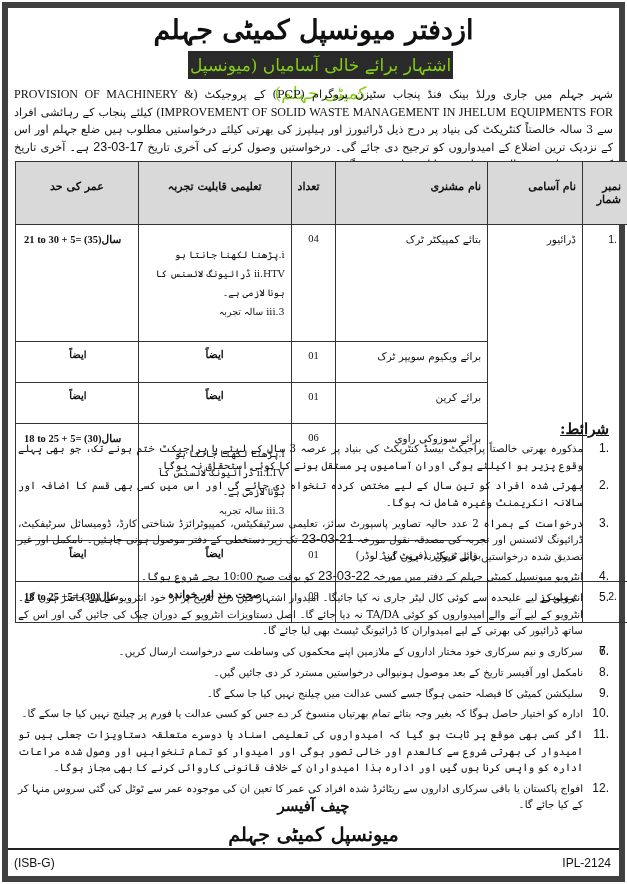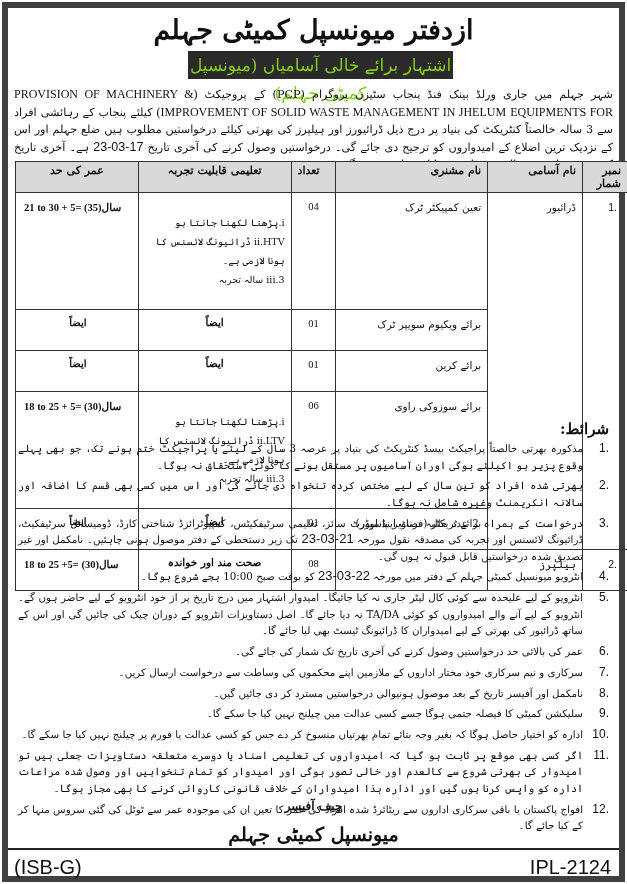--- a/index.html
+++ b/index.html
@@ -7,46 +7,46 @@
   body { font-family: "DejaVu Sans", sans-serif; color: #111; position: relative; }
   .ad { position: absolute; left: 2px; top: 2px; width: 623px; height: 880px; border: 6px solid #404040; background: #fff; }
   .title { position: absolute; top: 6px; left: 0; right: 0; text-align: center; direction: rtl; font-family: "DejaVu Serif", serif; font-weight: bold; font-size: 27px; letter-spacing: 0.5px; }
   .banner { position: absolute; top: 43px; left: 180px; width: 265px; height: 28px; background: #2a2a2a; color: #84cc16; text-align: center; direction: rtl; font-family: "DejaVu Serif", serif; font-size: 17px; line-height: 28px; }
   .intro { position: absolute; top: 78px; left: 6px; right: 6px; direction: rtl; text-align: justify; font-family: "DejaVu Serif", serif; font-size: 11.2px; line-height: 17.5px; }
   .intro .en { font-family: "Liberation Serif", serif; font-size: 12px; unicode-bidi: embed; }
   .intro .num { font-family: "Liberation Sans", sans-serif; font-size: 12.5px; }
 
   table.posts { position: absolute; top: 153px; left: 7px; width: 613px; border-collapse: collapse; direction: rtl; font-family: "DejaVu Serif", serif; }
   table.posts th, table.posts td { border: 1px solid #333; vertical-align: top; }
-  table.posts th { background: #d9d9d9; font-size: 11px; font-weight: bold; height: 22px; padding: 2px 6px; text-align: right; }
+  table.posts th { background: #d9d9d9; font-size: 11px; font-weight: bold; height: 22px; padding: 18px 6px; text-align: right; }
   table.posts th.c-qual, table.posts th.c-age { text-align: center; }
   table.posts th.c-count { text-align: left; }
   table.posts td { font-size: 10.5px; padding: 20px 6px; text-align: right; }
   td.c-sno { width: 45px; font-family: "Liberation Sans", sans-serif; font-size: 13px; padding-right: 10px !important; padding-top: 8px !important; }
   td.c-post { width: 95px; padding-top: 8px !important; }
   td.c-mach { width: 152px; padding-top: 8px !important; }
   td.c-count { width: 45px; text-align: center !important; font-family: "Liberation Serif", serif; font-size: 14px; padding-top: 8px !important; }
   td.c-qual { width: 153px; }
   td.c-age { width: 123px; text-align: left !important; direction: ltr; font-family: "Liberation Serif", serif; font-size: 14px; font-weight: bold; padding-left: 8px !important; padding-top: 8px !important; }
   td.c-qual .line { display: block; line-height: 19px; font-size: 9.5px; }
   td.ditto { text-align: center !important; font-weight: bold; font-size: 10px; vertical-align: middle !important; padding-top: 4px !important; }
   td.c-age.ditto { direction: rtl; font-family: "DejaVu Serif", serif; font-size: 10px; text-align: center !important; }
   .age-unit { font-family: "DejaVu Serif", serif; }
 
-  .cond-head { position: absolute; top: 412px; right: 10px; direction: rtl; font-family: "DejaVu Serif", serif; font-weight: bold; font-size: 15px; }
+  .cond-head { position: absolute; top: 412px; right: 10px; direction: rtl; font-family: "DejaVu Serif", serif; font-weight: bold; font-size: 15px; text-decoration: underline; }
   .conds { position: absolute; top: 432px; left: 10px; right: 10px; direction: rtl; font-family: "DejaVu Serif", serif; font-size: 10.3px; list-style: none; }
   .conds li { position: relative; padding-right: 26px; line-height: 16.5px; margin-bottom: 4.3px; text-align: justify; }
   .conds li .n { position: absolute; right: 0; top: 0; font-family: "Liberation Sans", sans-serif; font-size: 12px; direction: ltr; }
   .conds li .d { font-family: "Liberation Sans", sans-serif; font-size: 13px; }
 
   .sign { position: absolute; top: 785px; left: 0; right: 0; text-align: center; direction: rtl; font-family: "DejaVu Serif", serif; font-weight: bold; }
-  .sign .t1 { display: block; font-size: 12px; line-height: 26px; }
+  .sign .t1 { display: block; font-size: 15px; line-height: 26px; }
   .sign .t2 { display: block; font-size: 19px; line-height: 30px; }
 
-  .footer { position: absolute; left: 0; right: 0; bottom: 0; height: 28px; border-top: 2px solid #222; font-family: "Liberation Sans", sans-serif; font-size: 20px; }
+  .footer { position: absolute; left: 0; right: 0; bottom: 0; height: 28px; border-top: 2px solid #222; font-family: "Liberation Sans", sans-serif; font-size: 12px; }
   .footer .l { position: absolute; left: 6px; top: 6px; }
   .footer .r { position: absolute; right: 8px; top: 6px; }
 </style>
 </head>
 <body>
 
 <div class="ad">
 
   <div class="title">ازدفتر میونسپل کمیٹی جہلم</div>
   <div class="banner">اشتہار برائے خالی آسامیاں (میونسپل کمیٹی جہلم)</div>
@@ -68,21 +68,21 @@
         <th class="c-mach">نام مشنری</th>
         <th class="c-count">تعداد</th>
         <th class="c-qual">تعلیمی قابلیت تجربہ</th>
         <th class="c-age">عمر کی حد</th>
       </tr>
     </thead>
     <tbody>
       <tr style="height:92px;">
         <td class="c-sno" rowspan="5">.1</td>
         <td class="c-post" rowspan="5">ڈرائیور</td>
-        <td class="c-mach">تعین کمپیکٹر ٹرک</td>
+        <td class="c-mach">بتائے کمپیکٹر ٹرک</td>
         <td class="c-count">04</td>
         <td class="c-qual">
           <span class="line">i.پڑھنا لکھنا جانتا ہو</span>
           <span class="line">ii.HTV ڈرائیونگ لائسنس کا ہونا لازمی ہے۔</span>
           <span class="line">iii.3 سالہ تجربہ</span>
         </td>
         <td class="c-age">
           <span>21 to 30  + 5= (35)</span><span class="age-unit">سال</span>
         </td>
       </tr>
@@ -130,21 +130,21 @@
   </table>
 
   <div class="cond-head">شرائط:</div>
 
   <ol class="conds">
     <li><span class="n">1.</span><span>مذکورہ بھرتی خالصتاً پراجیکٹ بیسڈ کنٹریکٹ کی بنیاد پر عرصہ 3 سال کے لیئے یا پراجیکٹ ختم ہونے تک، جو بھی پہلے وقوع پزیر ہو اکیلئے ہوگی اوران آسامیوں پر مستقل ہونے کا کوئی استحقاق نہ ہوگا۔</span></li>
     <li><span class="n">2.</span><span>بھرتی شدہ افراد کو تین سال کے لیے مختص کردہ تنخواہ دی جائے گی اور اس میں کسی بھی قسم کا اضافہ اور سالانہ انکریمنٹ وغیرہ شامل نہ ہوگا۔</span></li>
     <li><span class="n">3.</span><span>درخواست کے ہمراہ 2 عدد حالیہ تصاویر پاسپورٹ سائز، تعلیمی سرٹیفکیٹس، کمپیوٹرائزڈ شناختی کارڈ، ڈومیسائل سرٹیفکیٹ، ڈرائیونگ لائسنس اور تجربہ کی مصدقہ نقول مورخہ</span> <span class="d">21-03-23</span> <span>تک زیر دستخطی کے دفتر موصول ہونی چاہئیں۔ نامکمل اور غیر تصدیق شدہ درخواستیں قابل قبول نہ ہوں گی۔</span></li>
     <li><span class="n">4.</span><span>انٹرویو میونسپل کمیٹی جہلم کے دفتر میں مورخہ</span> <span class="d">22-03-23</span> <span>کو بوقت صبح 10:00 بجے شروع ہوگا۔</span></li>
     <li><span class="n">5.</span><span>انٹرویو کے لیے علیحدہ سے کوئی کال لیٹر جاری نہ کیا جائیگا۔ امیدوار اشتہار میں درج تاریخ پر از خود انٹرویو کے لیے حاضر ہوں گے۔ انٹرویو کے لیے آنے والے امیدواروں کو کوئی TA/DA نہ دیا جائے گا۔ اصل دستاویزات انٹرویو کے دوران چیک کی جائیں گی اور اس کے ساتھ ڈرائیور کی بھرتی کے لیے امیدواران کا ڈرائیونگ ٹیسٹ بھی لیا جائے گا۔</span></li>
-    <li><span class="n">6.</span><span>عمر کی بالائی حد درخواستیں وصول کرنے کی آخری تاریخ تک شمار کی جائے گی۔</span></li>
+    <li><span class="n">6.</span></li>
     <li><span class="n">7.</span><span>سرکاری و نیم سرکاری خود مختار اداروں کے ملازمین اپنے محکموں کی وساطت سے درخواست ارسال کریں۔</span></li>
     <li><span class="n">8.</span><span>نامکمل اور آفیسر تاریخ کے بعد موصول ہونیوالی درخواستیں مسترد کر دی جائیں گیں۔</span></li>
     <li><span class="n">9.</span><span>سلیکشن کمیٹی کا فیصلہ حتمی ہوگا جسے کسی عدالت میں چیلنج نہیں کیا جا سکے گا۔</span></li>
     <li><span class="n">10.</span><span>ادارہ کو اختیار حاصل ہوگا کہ بغیر وجہ بتائے تمام بھرتیاں منسوخ کر دے جس کو کسی عدالت یا فورم پر چیلنج نہیں کیا جا سکے گا۔</span></li>
     <li><span class="n">11.</span><span>اگر کسی بھی موقع پر ثابت ہو گیا کہ امیدواروں کی تعلیمی اسناد یا دوسرے متعلقہ دستاویزات جعلی ہیں تو امیدوار کی بھرتی شروع سے کالعدم اور خالی تصور ہوگی اور امیدوار کو تمام تنخواہیں اور وصول شدہ مراعات ادارہ کو واپس کرنا ہوں گیں اور ادارہ ہذا امیدواران کے خلاف قانونی کاروائی کرنے کا بھی مجاز ہوگا۔</span></li>
     <li><span class="n">12.</span><span>افواج پاکستان یا باقی سرکاری اداروں سے ریٹائرڈ شدہ افراد کی عمر کا تعین ان کی موجودہ عمر سے ٹوٹل کی گئی سروس منہا کر کے کیا جائے گا۔</span></li>
   </ol>
 
   <div class="sign">
     <span class="t1">چیف آفیسر</span>

